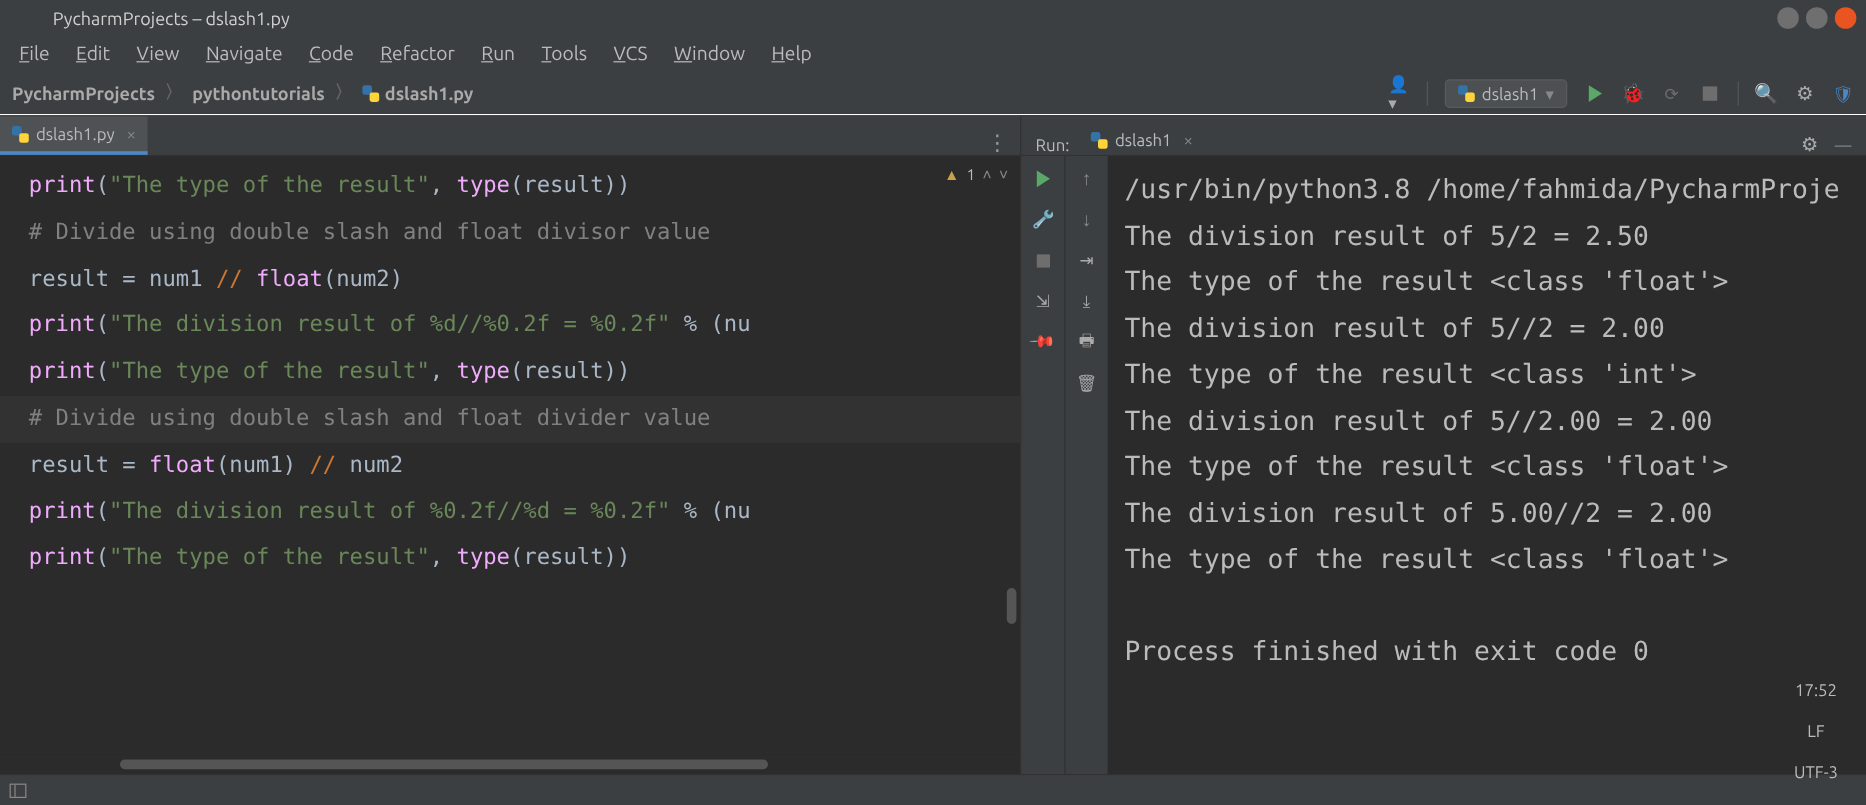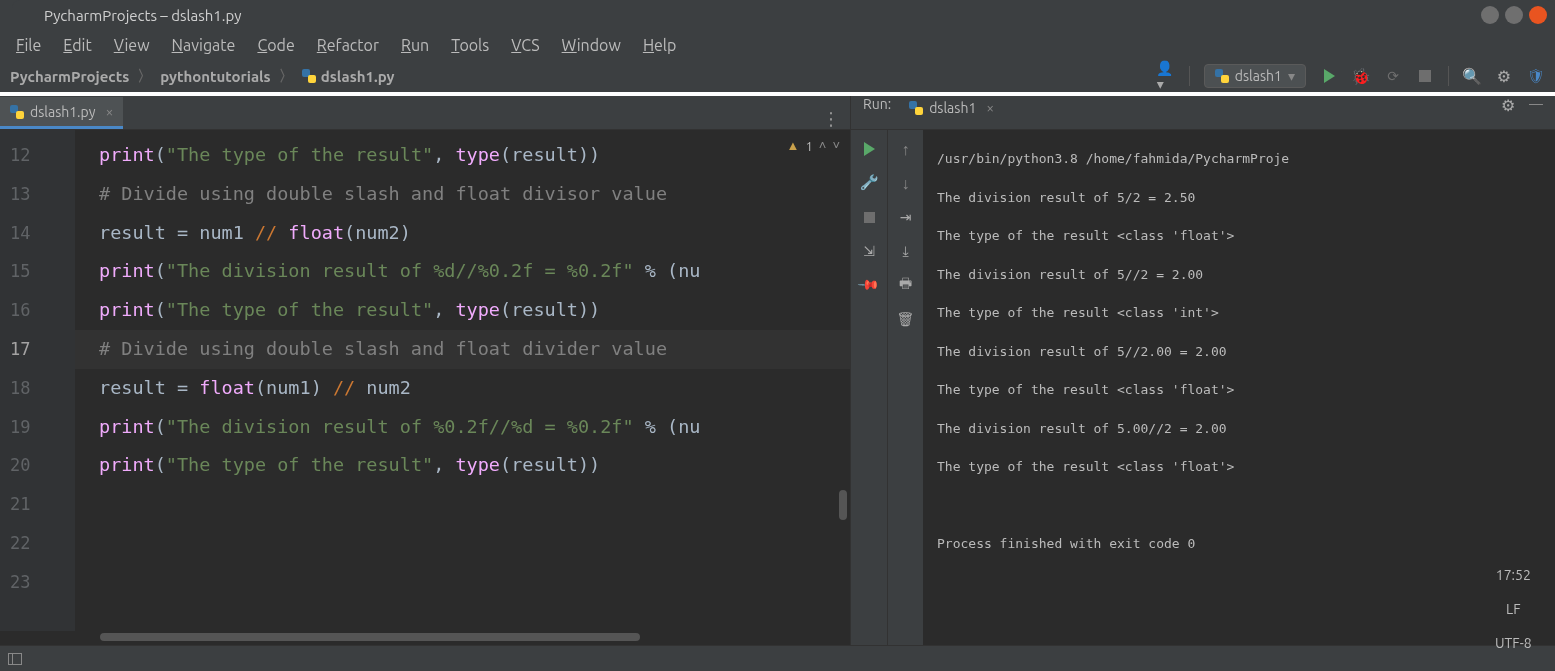--- a/index.html
+++ b/index.html
@@ -53,21 +53,21 @@
   cursor: pointer;
 }
 .menubar-item u { text-decoration: underline; }
 
 .navbar {
   background: #3c3f41;
   height: 36px;
   display: flex;
   align-items: center;
   padding: 0 10px;
-  border-bottom: 4px solid #ffffff;
+  border-bottom: 1px solid #ffffff;
 }
 .breadcrumb { display: flex; align-items: center; gap: 4px; font-size: 15px; font-weight: bold; color: #aaa; }
 .breadcrumb-sep { color: #666; margin: 0 4px; }
 .navbar-right { margin-left: auto; display: flex; align-items: center; gap: 14px; }
 .run-config {
   display: flex; align-items: center; gap: 6px;
   background: #4c5052; border: 1px solid #5a5a5a;
   padding: 3px 10px; border-radius: 4px;
   font-size: 14px;
 }
@@ -127,21 +127,21 @@
 }
 .warn-tri { color: #c9a14b; }
 .chevron { color: #888; cursor: pointer; }
 
 .editor-hscroll { height: 14px; background: #2b2b2b; position: relative; }
 .editor-hscroll .thumb { position: absolute; left: 100px; width: 540px; height: 8px; background: #555; top: 2px; border-radius: 4px; }
 .editor-vscroll-thumb { position:absolute; right:3px; top:360px; width:8px; height:30px; background:#555; border-radius:4px; }
 
 .run-panel { flex: 1; display: flex; flex-direction: column; background: #2b2b2b; }
 .run-header {
-  height: 34px; background: #3c3f41; display: flex; align-items: flex-start; padding: 0 12px;
+  height: 34px; background: #3c3f41; display: flex; align-items: flex-end; padding: 0 12px;
   border-bottom: 1px solid #323232; gap: 12px;
 }
 .run-label { color: #bbbbbb; font-size: 14px; }
 .run-tab { display: flex; align-items: center; gap: 6px; font-size: 14px; color: #bbbbbb; padding: 4px 6px; }
 .run-header-gear { margin-left: auto; }
 .run-body { flex: 1; display: flex; }
 .run-sidebar {
   width: 36px; background: #3c3f41; display: flex; flex-direction: column; align-items: center; padding-top: 10px; gap: 16px;
 }
 .run-sidebar .play-icon { border-left-color: #59a869; }
@@ -151,21 +151,21 @@
   border-left: 1px solid #323232;
 }
 .arrow-icon { color: #888; font-size: 16px; }
 .step-icon { color: #aaa; font-size: 14px; }
 .print-icon { color: #aaa; font-size: 14px; }
 .pin-icon { color: #aaa; font-size: 14px; transform: rotate(45deg); }
 .trash-icon { color: #aaa; font-size: 14px; }
 .stop-sq { width: 11px; height: 11px; background: #6e6e6e; }
 
 .console {
-  flex: 1; font-family: "DejaVu Sans Mono", monospace; font-size: 13px;
+  flex: 1; font-family: "DejaVu Sans Mono", monospace; font-size: 22px;
   color: #bbbbbb; padding: 10px 14px; line-height: 38.5px; white-space: pre;
   overflow: hidden;
 }
 
 .statusbar {
   height: 26px; background: #3c3f41; display: flex; align-items: center; padding: 0 8px;
   font-size: 14px; color: #bbbbbb; border-top: 1px solid #323232;
 }
 .statusbar-right { margin-left: auto; display: flex; gap: 18px; align-items: center; flex-direction: column; }
 .sb-icon { width: 14px; height: 12px; border: 1px solid #888; display: inline-block; margin-right: 6px; position: relative; }
@@ -242,34 +242,20 @@
   <div class="editor-panel">
     <div class="tabbar">
       <div class="tab">
         <span class="py-icon"></span>
         <span>dslash1.py</span>
         <span class="tab-close">×</span>
       </div>
       <span class="tabbar-dots">⋮</span>
     </div>
     <div class="editor-body">
-      <div class="gutter" id="gutter">
-          <div>12</div>
-          <div>13</div>
-          <div>14</div>
-          <div>15</div>
-          <div>16</div>
-          <div class="current">17</div>
-          <div>18</div>
-          <div>19</div>
-          <div>20</div>
-          <div>21</div>
-          <div>22</div>
-          <div>23</div>
-        </div>
       <div class="code" id="code"><div class="line"><span class="k-builtin">print</span><span class="k-default">(</span><span class="k-str">"The type of the result"</span><span class="k-default">, </span><span class="k-builtin">type</span><span class="k-default">(result))</span></div><div class="line"><span class="k-comment"># Divide using double slash and float divisor value</span></div><div class="line"><span class="k-default">result = num1 </span><span class="k-op">//</span><span class="k-default"> </span><span class="k-builtin">float</span><span class="k-default">(num2)</span></div><div class="line"><span class="k-builtin">print</span><span class="k-default">(</span><span class="k-str">"The division result of %d//%0.2f = %0.2f"</span><span class="k-default"> % (nu</span></div><div class="line"><span class="k-builtin">print</span><span class="k-default">(</span><span class="k-str">"The type of the result"</span><span class="k-default">, </span><span class="k-builtin">type</span><span class="k-default">(result))</span></div><div class="line hl-line"><span class="k-comment"># Divide using double slash and float divider value</span></div><div class="line"><span class="k-default">result = </span><span class="k-builtin">float</span><span class="k-default">(num1) </span><span class="k-op">//</span><span class="k-default"> num2</span></div><div class="line"><span class="k-builtin">print</span><span class="k-default">(</span><span class="k-str">"The division result of %0.2f//%d = %0.2f"</span><span class="k-default"> % (nu</span></div><div class="line"><span class="k-builtin">print</span><span class="k-default">(</span><span class="k-str">"The type of the result"</span><span class="k-default">, </span><span class="k-builtin">type</span><span class="k-default">(result))</span></div><div class="line"></div><div class="line"></div><div class="line"></div></div>
       <div class="editor-overlay-top">
         <span class="warn-tri">▲</span>
         <span>1</span>
         <span class="chevron">˄</span>
         <span class="chevron">˅</span>
       </div>
       <div class="editor-vscroll-thumb"></div>
     </div>
     <div class="editor-hscroll">
@@ -321,18 +307,18 @@
 Process finished with exit code 0</div>
     </div>
   </div>
 </div>
 
 <div class="statusbar">
   <span class="sb-icon"></span>
   <div class="statusbar-right">
     <span>17:52</span>
     <span>LF</span>
-    <span>UTF-8</span>
+    <span>UTF-3</span>
     <span>5 spaces</span>
     <span>Python 2.7</span>
     <span class="lock-icon">🔒</span>
   </div>
 </div>
 
 </body></html>

